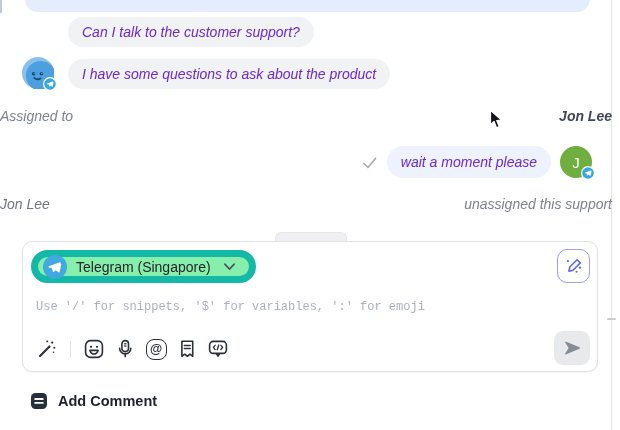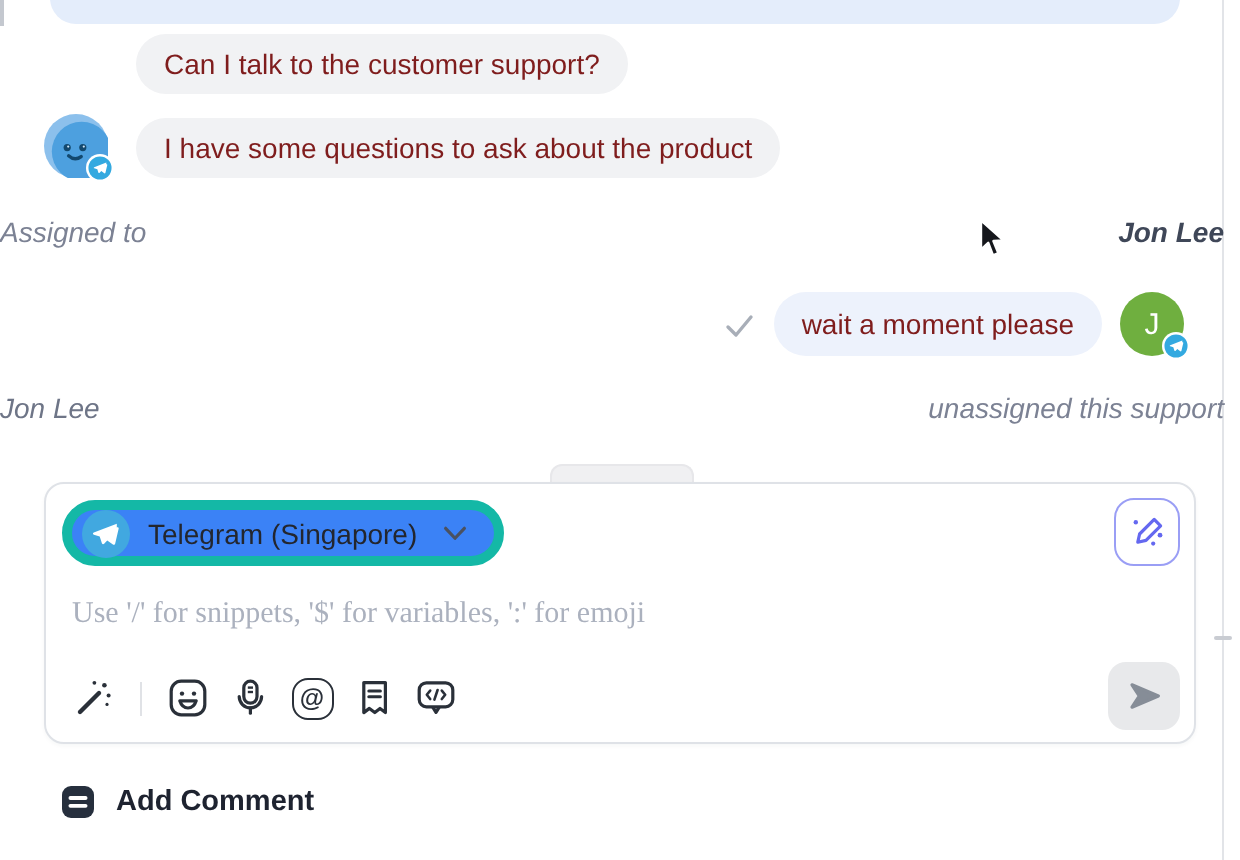--- a/index.html
+++ b/index.html
@@ -8,21 +8,21 @@
 
   .panel { position:absolute; inset:0; background:#fff; }
 
   
   .right-border { position:absolute; left:611px; top:0; width:1px; height:430px; background:#E2E4E8; }
   .scroll-dash { position:absolute; left:607px; top:318px; width:9px; height:2px; background:#C9CCD2; border-radius:1px; }
   .left-tick { position:absolute; left:0; top:0; width:2px; height:13px; background:#C4C8CF; }
 
   
   .bubble { position:absolute; height:30px; line-height:30px; padding:0 14px; border-radius:16px;
-            font-size:14px; white-space:nowrap; color:#7f1d1d; }
+            font-size:14px; white-space:nowrap; color:#6d28d9;font-style:italic; }
   .bubble.incoming { background:#F1F2F4; }
   .bubble.outgoing { background:#EDF2FC; position:static; height:32px; line-height:32px;text-align:right; }
   .partial-top-bubble { position:absolute; left:25px; top:-14px; width:565px; height:26px;
             border-radius:14px; background:#E4EDFB; }
   .bubble-1 { left:68px; top:17px; }
   .bubble-2 { left:68px; top:59px; }
 
   
   .avatar-wrap { position:absolute; width:32px; height:32px; }
   .contact-avatar { left:22px; top:57px; }
@@ -44,28 +44,28 @@
 
   
   .cursor { position:absolute; left:489px; top:109px; width:15px; height:21px; z-index:40; }
 
   
   .tab-peek { position:absolute; left:275px; top:232px; width:72px; height:12px;
               background:#F0F0F2; border:1px solid #E7E7EA; border-bottom:none; border-radius:6px 6px 0 0; }
   .composer { position:absolute; left:22px; top:241px; width:576px; height:131px; background:#fff;
               border:1px solid #DFE2E7; border-radius:10px; box-shadow:0 1px 2px rgba(30,40,60,.04); }
   .channel-select { position:absolute; left:8px; top:8px; height:33px; display:flex; align-items:center;
-              gap:9px; padding:0 12px 0 5px; border:5px solid #14b8a6; border-radius:17px; background:#3b82f6; cursor:pointer; }
+              gap:9px; padding:0 12px 0 5px; border:7px solid #14b8a6; border-radius:17px; background:#86efac; cursor:pointer; }
   .channel-select .tg-circle { width:24px; height:24px; }
   .channel-label { font-size:14px; color:#23262E; }
   .chevron { width:15px; height:15px; margin-left:2px; }
   .ai-btn { position:absolute; right:7px; top:7px; width:33px; height:34px; border:1px solid #9A9EF5;
             border-radius:10px; background:#fff; display:flex; align-items:center; justify-content:center; cursor:pointer; }
   .composer-input { position:absolute; left:13px; top:52px; width:548px; height:26px; border:none; outline:none;
-            font-size:15px; font-family:Liberation Serif, serif; color:#ec4899; background:transparent; }
+            font-size:12px; font-family:Liberation Mono, monospace; color:#ec4899; background:transparent; }
   .composer-input::placeholder { color:#ABB1BE; }
   .toolbar { position:absolute; left:13px; bottom:11px; display:flex; align-items:center; gap:9px; }
   .tb-btn { width:22px; height:22px; display:flex; align-items:center; justify-content:center;
             background:none; border:none; cursor:pointer; padding:0; }
   .tb-divider { width:1px; height:17px; background:#E0E2E6; margin:0 3px; }
   .at-box { width:21px; height:21px; border:1.6px solid #2A3039; border-radius:8px; font-size:12.5px;
             font-weight:600; color:#2A3039; display:flex; align-items:center; justify-content:center; }
   .send-btn { position:absolute; right:7px; bottom:6px; width:36px; height:34px; background:#E8E9EB;
             border:none; border-radius:9px; display:flex; align-items:center; justify-content:center; cursor:pointer; }
 

